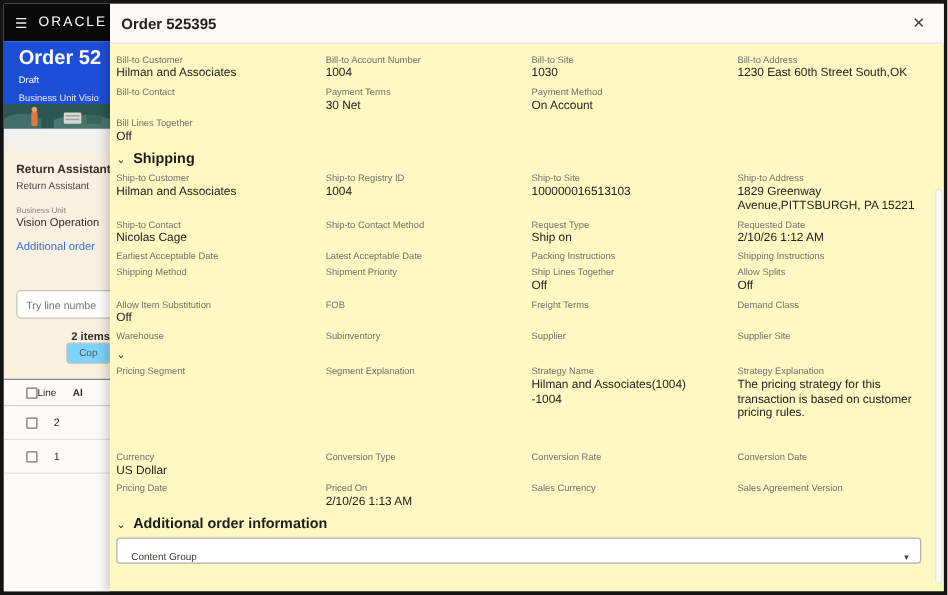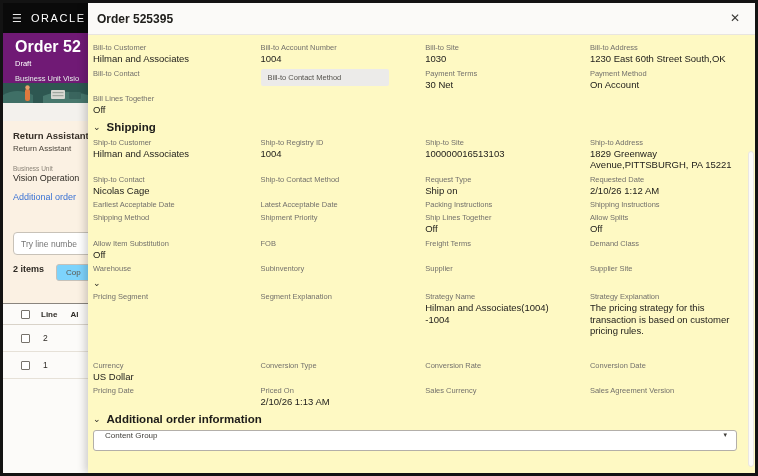--- a/index.html
+++ b/index.html
@@ -4,59 +4,59 @@
 <style>
   * { margin:0; padding:0; box-sizing:border-box; }
   html,body { width:758px; height:476px; background:#fff; font-family:"Liberation Sans", sans-serif; }
   .frame { position:relative; width:758px; height:476px; border:3px solid #131313; overflow:hidden; background:#f3f1ed; }
 
   
   .sidebar { position:absolute; left:0; top:0; width:85px; height:100%; overflow:hidden; }
   .topbar { position:absolute; left:0; top:0; width:100%; height:30px; background:#0a0a0a; color:#fff; display:flex; align-items:center; }
   .menu-glyph { font-size:11px; margin-left:9px; color:#e9e9e9; }
   .brand { font-size:11px; font-weight:normal; letter-spacing:1.6px; margin-left:9px; white-space:nowrap; }
-  .teal { position:absolute; left:0; top:30px; width:100%; height:70px; background:#701a75; color:#fff; padding:5px 0 0 12px; overflow:hidden; }
+  .teal { position:absolute; left:0; top:30px; width:100%; height:70px; background:#1d4ed8; color:#fff; padding:5px 0 0 12px; overflow:hidden; }
   .teal-title { font-size:16px; font-weight:bold; white-space:nowrap; margin-bottom:3px; }
   .teal-status { font-size:7.5px; margin-bottom:6px; white-space:nowrap; }
   .teal-bu { font-size:7.5px; color:#e6ecea; white-space:nowrap; }
   .illus { position:absolute; left:0; bottom:0; width:85px; height:20px; }
   .gapband { position:absolute; left:0; top:100px; width:100%; height:18px; background:#f3f1ed; }
   .cream { position:absolute; left:0; top:118px; width:100%; height:182px; background:#fbf1e3; padding:9px 0 0 10px; overflow:hidden; }
   .ra-title { font-size:9.5px; font-weight:bold; color:#362f27; margin-bottom:3px; white-space:nowrap; }
   .ra-sub { font-size:8px; color:#4c463d; margin-bottom:12px; white-space:nowrap; }
   .bu-label { font-size:6.5px; color:#8a8378; margin-bottom:1px; white-space:nowrap; }
   .bu-value { font-size:9px; color:#2e2a24; margin-bottom:9px; white-space:nowrap; }
   .side-link { font-size:9px; color:#3a72d4; white-space:nowrap; cursor:pointer; }
   .line-input { margin-top:30px; width:88px; height:23px; background:#fff; border:1px solid #c8c2b8; border-radius:4px; font-size:8.5px; color:#8c887f; padding-left:7px; font-family:"Liberation Sans", sans-serif; }
-  .items-row { display:flex; align-items:flex-start; margin-top:9px; }
+  .items-row { display:flex; align-items:flex-end; margin-top:9px;flex-direction:column; }
   .items-count { font-size:9px; font-weight:bold; color:#2e2a24; white-space:nowrap; }
   .copy-btn { margin-left:12px; font-size:8px; color:#5a564f; background:#7dd3fc; border:1px solid #c6c1b9; border-radius:3px; padding:3px 9px; white-space:nowrap; cursor:pointer; }
   .table-card { position:absolute; left:0; top:300px; width:100%; height:176px; background:#fcfbf9; border-top:1px solid #8a857e; }
   .t-head { display:flex; align-items:center; height:21px; padding-left:18px; border-bottom:1px solid #d9d3c9; }
   .t-row { display:flex; align-items:center; height:27px; padding-left:18px; border-bottom:1px solid #e6e1d8; }
   .cbx { width:9px; height:9px; border:1px solid #76726b; border-radius:1px; background:#fff; flex:0 0 auto; cursor:pointer; }
-  .th-line { font-size:8px; font-weight:bold; color:#2e2b26; margin-left:11px; }
+  .th-line { font-size:8px; font-weight:normal; color:#2e2b26; }
   .th-al { font-size:8px; font-weight:bold; color:#2e2b26; margin-left:13px; }
   .td-line { font-size:8.5px; color:#2e2b26; margin-left:13px; }
 
   
   .overlay { position:absolute; left:85px; top:0; right:0; bottom:0; background:#fef9c3; box-shadow:-3px 0 8px rgba(0,0,0,.18); z-index:5; }
   .ov-header { position:relative; height:32px; background:#fbfaf8; border-bottom:1px solid #e8e5e0; display:flex; align-items:center; }
   .ov-title { font-size:12px; font-weight:bold; color:#21201d; margin-left:9px; }
   .close-x { position:absolute; right:15px; top:8px; font-size:12px; color:#3a3936; cursor:pointer; line-height:14px; }
   .ov-body { position:relative; height:441px; padding:8px 18px 0 5px; overflow:hidden; }
   .sec-header { display:flex; align-items:center; margin:5px 0 4px 0; cursor:pointer; }
   .sec-header .chev { font-size:9px; color:#2a2925; margin-right:6px; line-height:10px; }
   .sec-header .stitle { font-size:11.5px; font-weight:bold; color:#1d1c19; line-height:13px; }
   .frow { display:grid; grid-template-columns:1.02fr 1fr 1fr 1.06fr; column-gap:26px; margin-bottom:4px; }
   .frow.gap-below { margin-bottom:24px; }
   .flabel { font-size:7.5px; line-height:9px; color:#73716c; }
   .fvalue { font-size:9.5px; line-height:11.5px; color:#23221e; margin-top:1px; }
   .boxed { background:#ecebe9; border-radius:2px; font-size:7.5px; color:#55534e; padding:4px 7px; margin-right:10px; cursor:pointer; }
-  .dropdown { position:relative; margin-top:2px; height:21px; background:#fff; border:1px solid #b3afa9; border-radius:3px; display:flex; align-items:flex-start; cursor:pointer; }
+  .dropdown { position:relative; margin-top:2px; height:21px; background:#fff; border:1px solid #b3afa9; border-radius:3px; display:flex; align-items:flex-end; cursor:pointer; }
   .dropdown .dlabel { font-size:8px; color:#3f3d39; margin-left:11px; }
   .dropdown .caret { position:absolute; right:9px; font-size:7px; color:#3f3d39; }
   .scroll-thumb { position:absolute; right:1px; top:148px; bottom:6px; width:6px; background:#fcfbf9; border:1px solid #eae7e2; border-radius:3px; }
 </style>
 </head>
 <body>
 
 <div class="frame">
 
   <div class="sidebar">
@@ -133,23 +133,20 @@
             <div class="fcell">
               <div class="flabel">Bill-to Address</div>
               <div class="fvalue">1230 East 60th Street South,OK</div>
             </div>
           </div>
           <div class="frow">
             <div class="fcell">
               <div class="flabel">Bill-to Contact</div>
             </div>
             <div class="fcell">
-              <div class="boxed">Bill-to Contact Method</div>
-            </div>
-            <div class="fcell">
               <div class="flabel">Payment Terms</div>
               <div class="fvalue">30 Net</div>
             </div>
             <div class="fcell">
               <div class="flabel">Payment Method</div>
               <div class="fvalue">On Account</div>
             </div>
           </div>
           <div class="frow">
             <div class="fcell">

